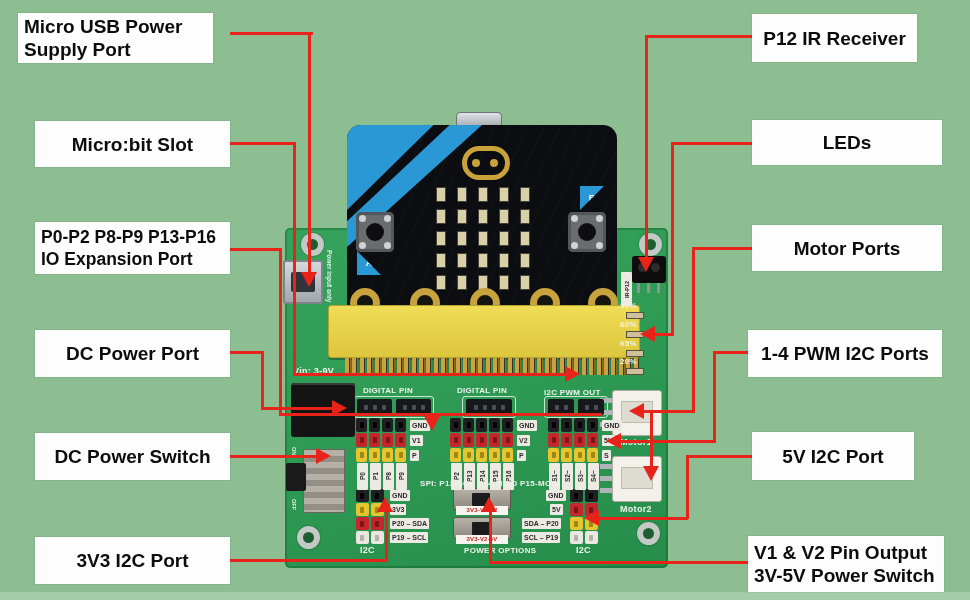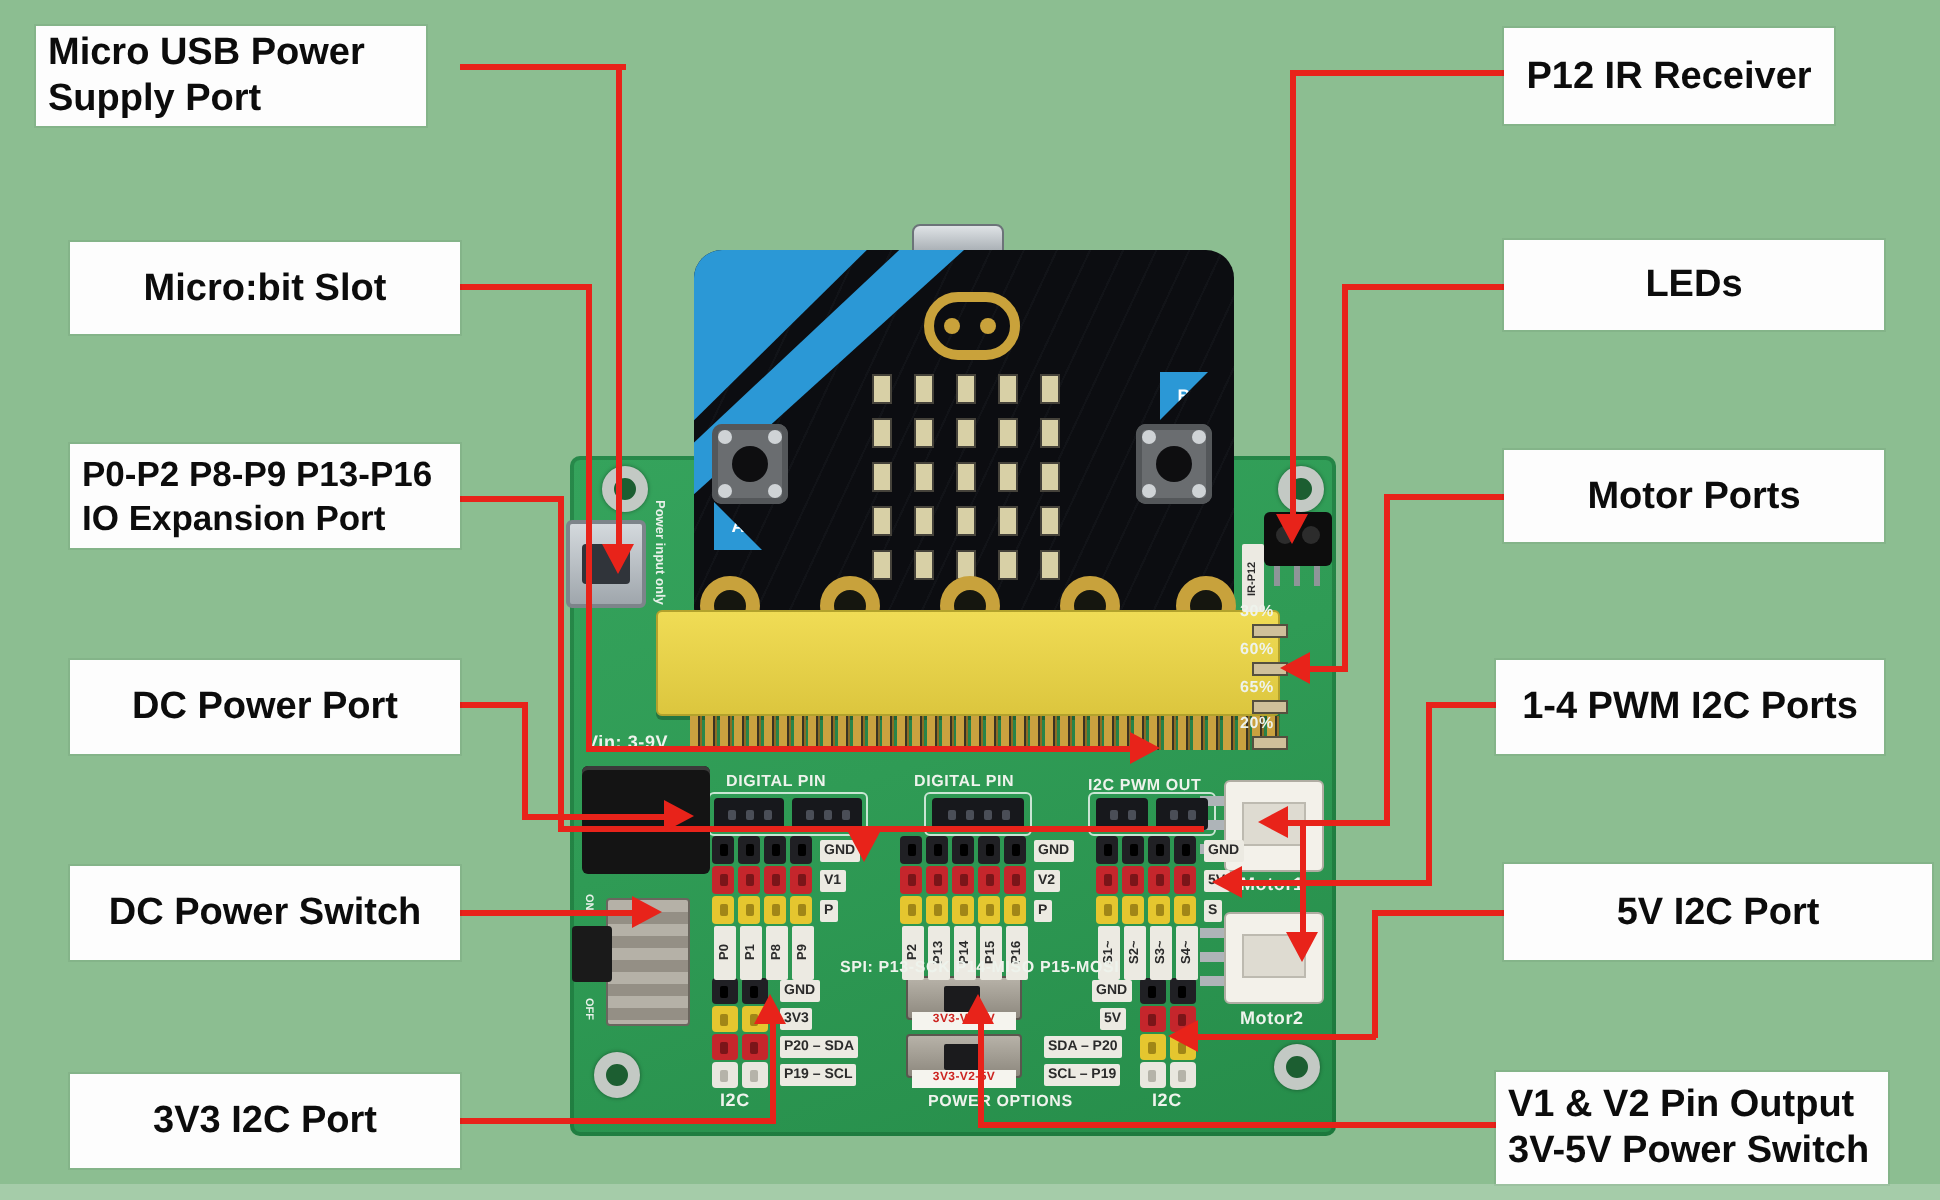--- a/index.html
+++ b/index.html
@@ -462,20 +462,20 @@
     </div>
   <div class="callout" style="left:752px; top:120px; width:190px; height:45px;">
     <span>LEDs</span>
     </div>
   <div class="callout" style="left:752px; top:225px; width:190px; height:46px;">
     <span>Motor Ports</span>
     </div>
   <div class="callout" style="left:748px; top:330px; width:194px; height:47px;">
     <span>1-4 PWM I2C Ports</span>
     </div>
-  <div class="callout" style="left:752px; top:432px; width:214px; height:48px;">
+  <div class="callout" style="left:752px; top:432px; width:162px; height:48px;">
     <span>5V I2C Port</span>
     </div>
   <div class="callout la" style="left:748px; top:536px; width:196px; height:56px;">
     <span>V1 &amp; V2 Pin Output 3V-5V Power Switch</span>
     </div>
 
 </div>
 
 </body></html>

